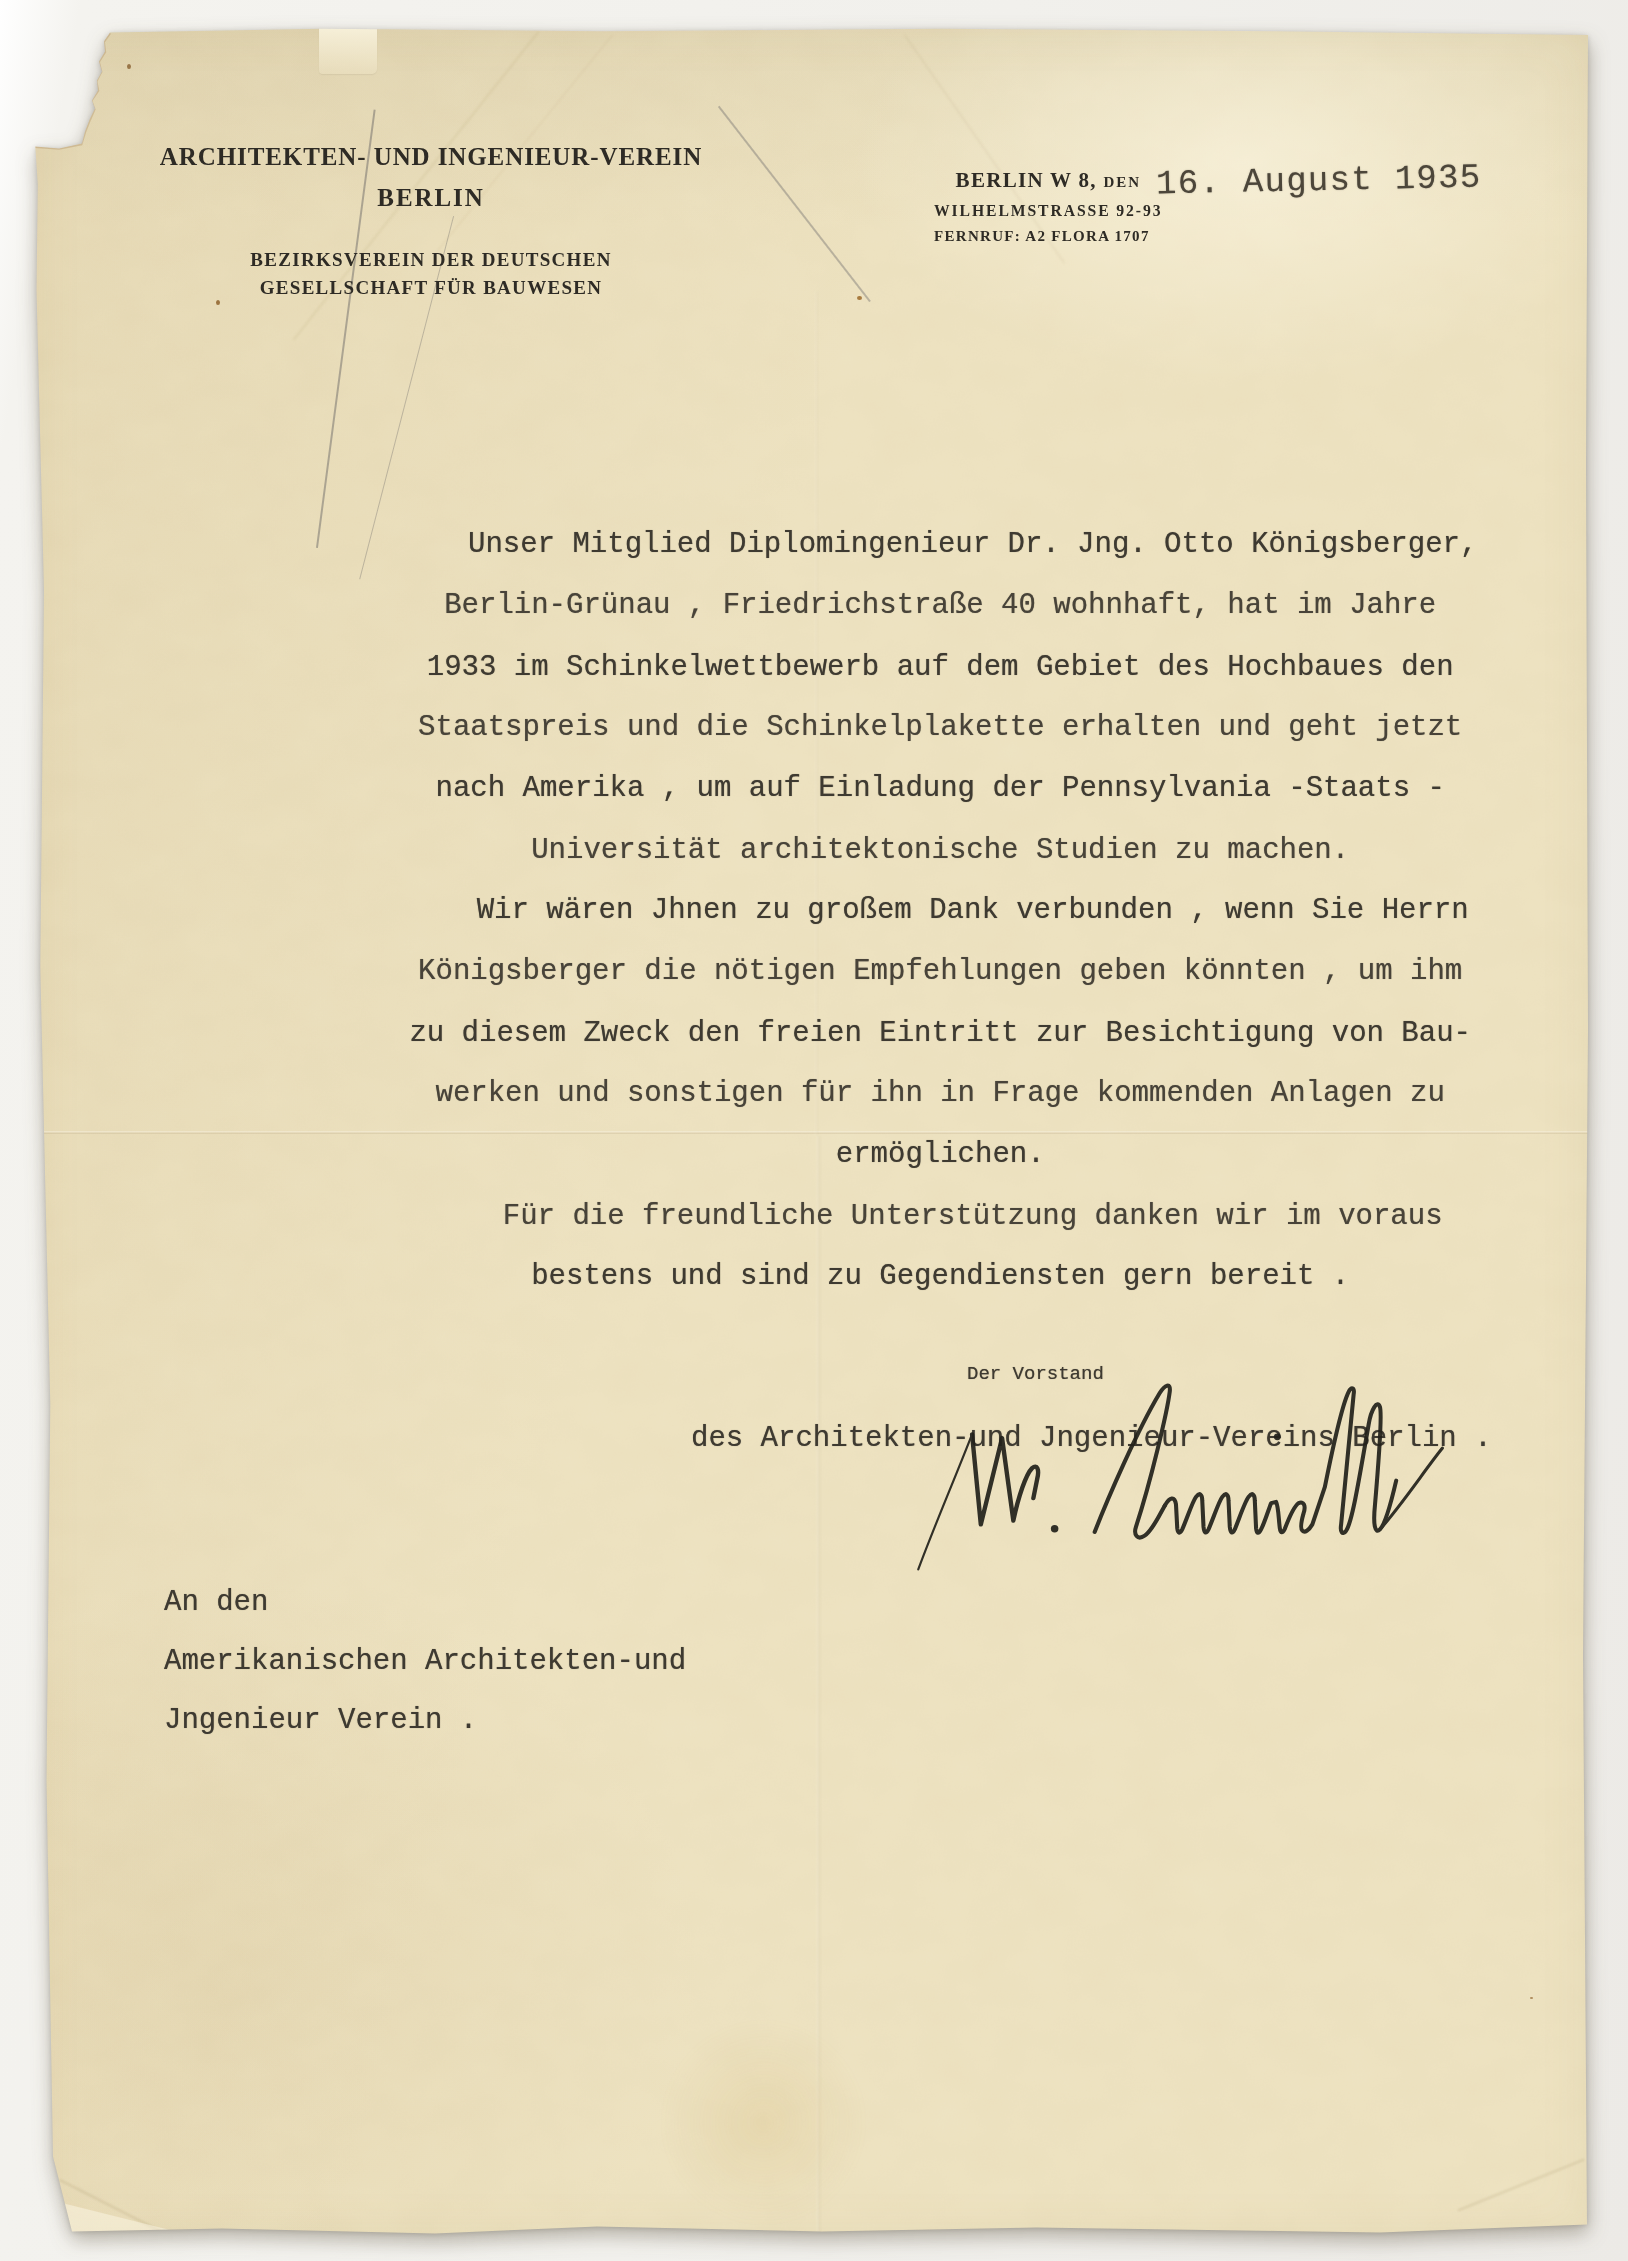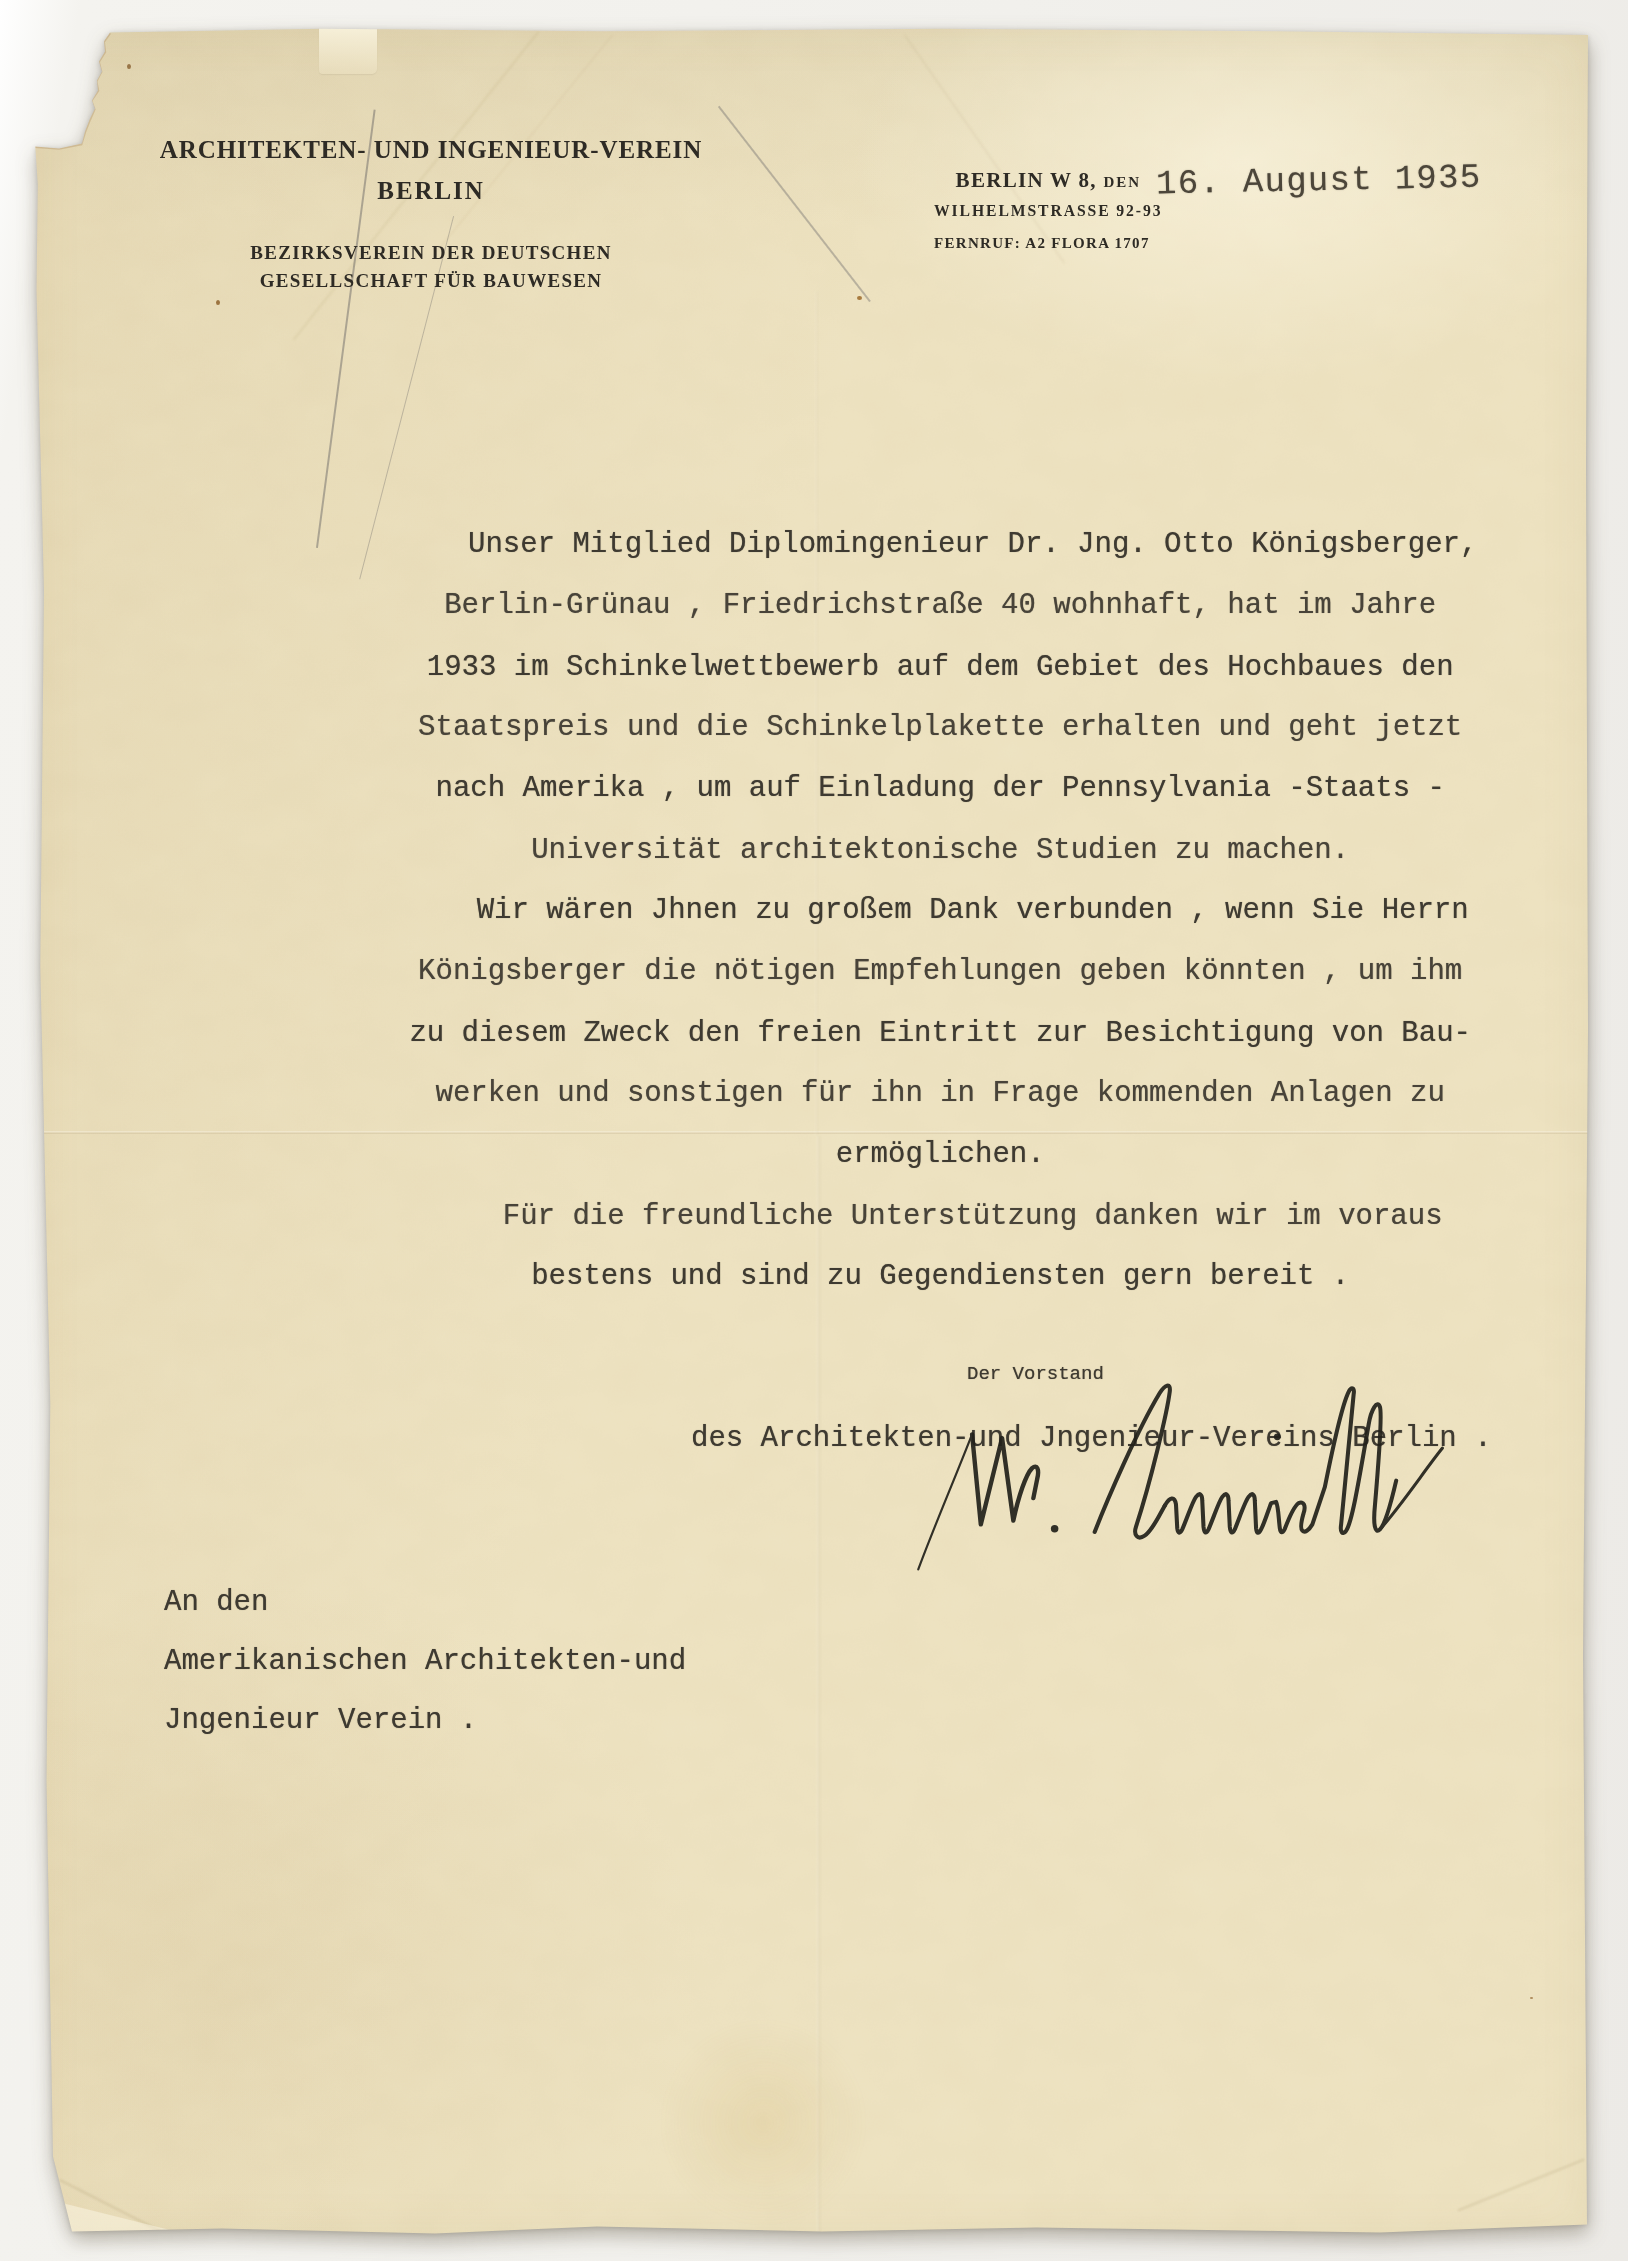--- a/index.html
+++ b/index.html
@@ -27,36 +27,36 @@
       19px 2129px,12.5px 1753px,16.3px 1377px,6.3px 939px,10px 563px,2.5px 263px,3.8px 157px,1.3px 119px,
       25px 121px,48px 116px,51px 104px,56px 91px,61px 81px,58px 73px,64px 63px,63px 53px,
       68px 44px,65px 34px,71px 24px,70px 13.8px
     );
     box-shadow:inset 0 0 50px rgba(160,130,70,.10);
   }
   .grain{position:absolute;inset:0;mix-blend-mode:overlay;opacity:.55;pointer-events:none;}
 
   
   .lh-left{
-    position:absolute;left:81px;top:105px;width:632px;text-align:center;
+    position:absolute;left:81px;top:112px;width:632px;text-align:center;
     font-family:"Liberation Serif",serif;font-weight:bold;color:var(--print,#2e2b25);
   }
   .lh-left .lh1{font-size:25px;line-height:33px;letter-spacing:0.9px;}
   .lh-left .lh2{font-size:25px;line-height:33px;letter-spacing:1.9px;margin-top:8.1px;}
   .lh-left .lh3{font-size:19px;line-height:25px;letter-spacing:1.3px;margin-top:33px;}
   .lh-left .lh4{font-size:19px;line-height:25px;letter-spacing:1.3px;margin-top:3.8px;}
   .lh-right{
     position:absolute;left:900px;top:141px;
     font-family:"Liberation Serif",serif;font-weight:bold;color:var(--print,#2e2b25);
     white-space:nowrap;
   }
   .lh-right .row1{font-size:21px;line-height:22.5px;letter-spacing:1.3px;text-align:center;}
   .lh-right .row1 .den{font-size:15px;letter-spacing:1.9px;}
   .lh-right .row2{font-size:15.7px;line-height:19px;letter-spacing:1.9px;margin-top:8.1px;}
-  .lh-right .row3{font-size:15px;line-height:19px;letter-spacing:1.3px;margin-top:14px;}
+  .lh-right .row3{font-size:15px;line-height:19px;letter-spacing:1.3px;margin-top:7px;}
   .typed-date{
     position:absolute;left:1122px;top:134px;
     font-family:"Liberation Mono","DejaVu Sans Mono",monospace;
     font-size:34px;line-height:38px;letter-spacing:1.3px;color:#4c463a;
     transform:rotate(-1.2deg);
     text-shadow:0 0 1.3px rgba(76,70,58,.55);white-space:nowrap;
   }
 
   
   .typed{

